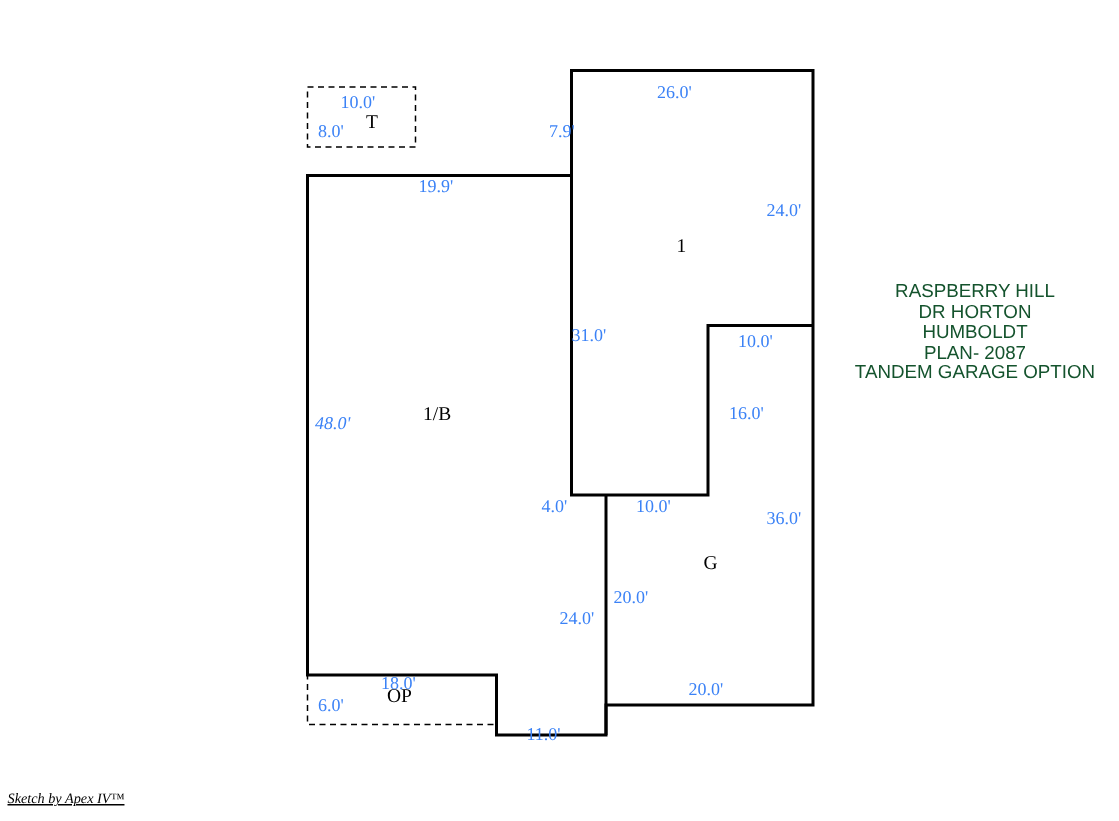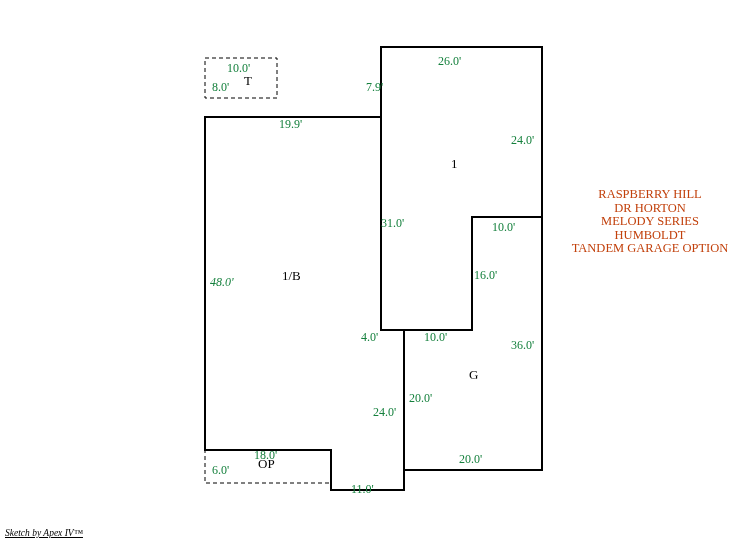--- a/index.html
+++ b/index.html
@@ -19,40 +19,40 @@
   }
   #sketch svg {
     position: absolute;
     left: 0;
     top: 0;
   }
   .dim {
     position: absolute;
     font-family: "Liberation Serif", serif;
     font-size: 12px;
-    color: #15803d;
+    color: #3b82f6;
     white-space: nowrap;
   }
   .room-label {
     position: absolute;
     font-family: "Liberation Serif", serif;
     font-size: 13px;
     color: #000000;
     white-space: nowrap;
   }
   #title-block {
     position: absolute;
     left: 560px;
     top: 188px;
     width: 180px;
     text-align: center;
-    font-family: Liberation Serif, serif;
+    font-family: Liberation Sans, sans-serif;
     font-size: 12.5px;
     line-height: 13.5px;
-    color: #c2410c;
+    color: #14532d;
   }
   #footer {
     position: absolute;
     left: 5px;
     top: 528px;
     font-family: "Liberation Serif", serif;
     font-size: 9.5px;
     font-style: italic;
     color: #000000;
     white-space: nowrap;
@@ -84,34 +84,34 @@
 
   <span class="dim" style="left:227px; top:61px;">10.0'</span>
   <span class="dim" style="left:212px; top:80px;">8.0'</span>
   <span class="dim" style="left:438px; top:54px;">26.0'</span>
   <span class="dim" style="left:366px; top:80px;">7.9'</span>
   <span class="dim" style="left:279px; top:117px;">19.9'</span>
   <span class="dim" style="left:511px; top:133px;">24.0'</span>
   <span class="dim" style="left:381px; top:216px;">31.0'</span>
   <span class="dim" style="left:492px; top:220px;">10.0'</span>
   <span class="dim" style="left:210px; top:275px;font-style:italic;">48.0'</span>
-  <span class="dim" style="left:474px; top:268px;">16.0'</span>
+  <span class="dim" style="left:486px; top:268px;">16.0'</span>
   <span class="dim" style="left:361px; top:330px;">4.0'</span>
   <span class="dim" style="left:424px; top:330px;">10.0'</span>
   <span class="dim" style="left:511px; top:338px;">36.0'</span>
   <span class="dim" style="left:409px; top:391px;">20.0'</span>
   <span class="dim" style="left:373px; top:405px;">24.0'</span>
   <span class="dim" style="left:459px; top:452px;">20.0'</span>
   <span class="dim" style="left:254px; top:448px;">18.0'</span>
   <span class="dim" style="left:212px; top:463px;">6.0'</span>
   <span class="dim" style="left:351px; top:482px;">11.0'</span>
 
   <div id="title-block">
     <div>RASPBERRY HILL</div>
     <div>DR HORTON</div>
-    <div>MELODY SERIES</div>
     <div>HUMBOLDT</div>
+    <div>PLAN- 2087</div>
     <div>TANDEM GARAGE OPTION</div>
   </div>
 
   <div id="footer">Sketch by Apex IV™</div>
 
 </div>
 
 </body></html>

